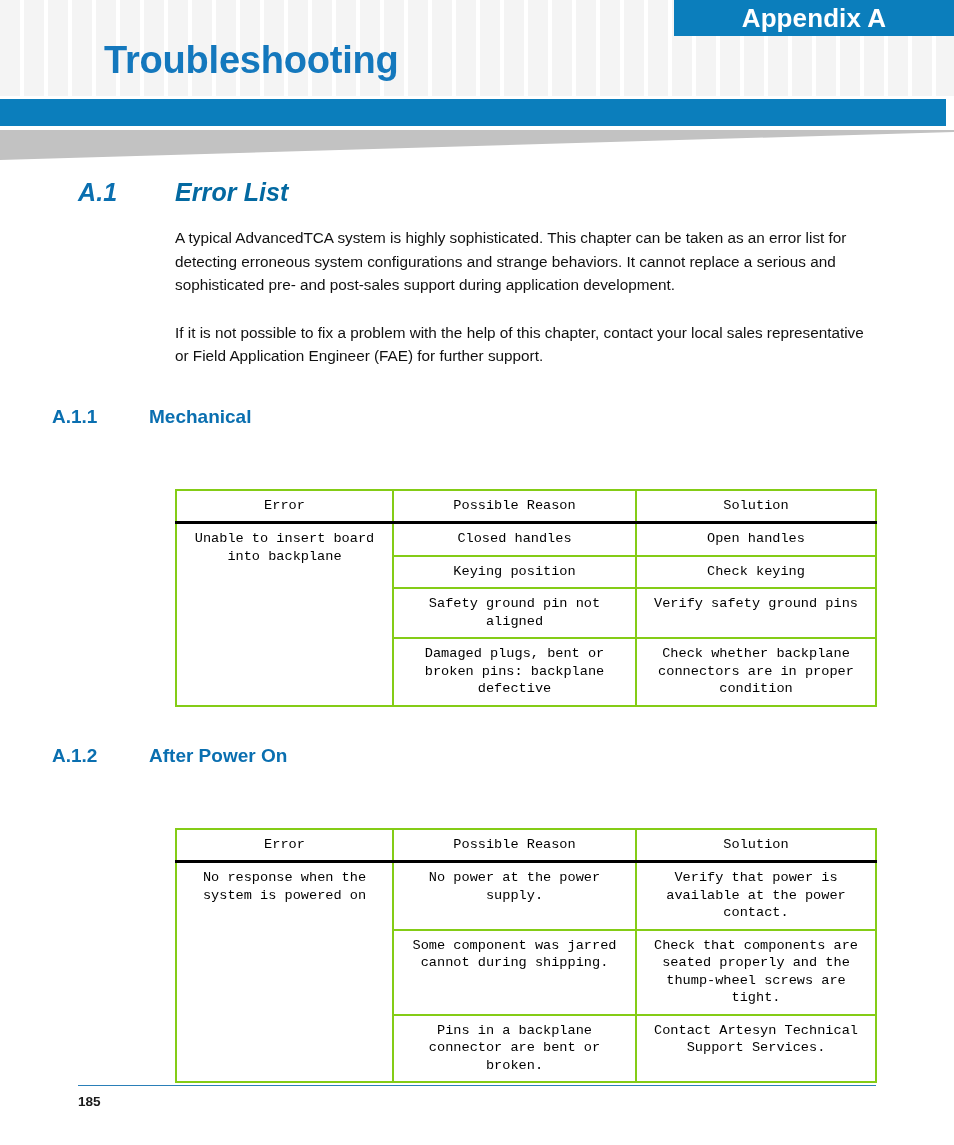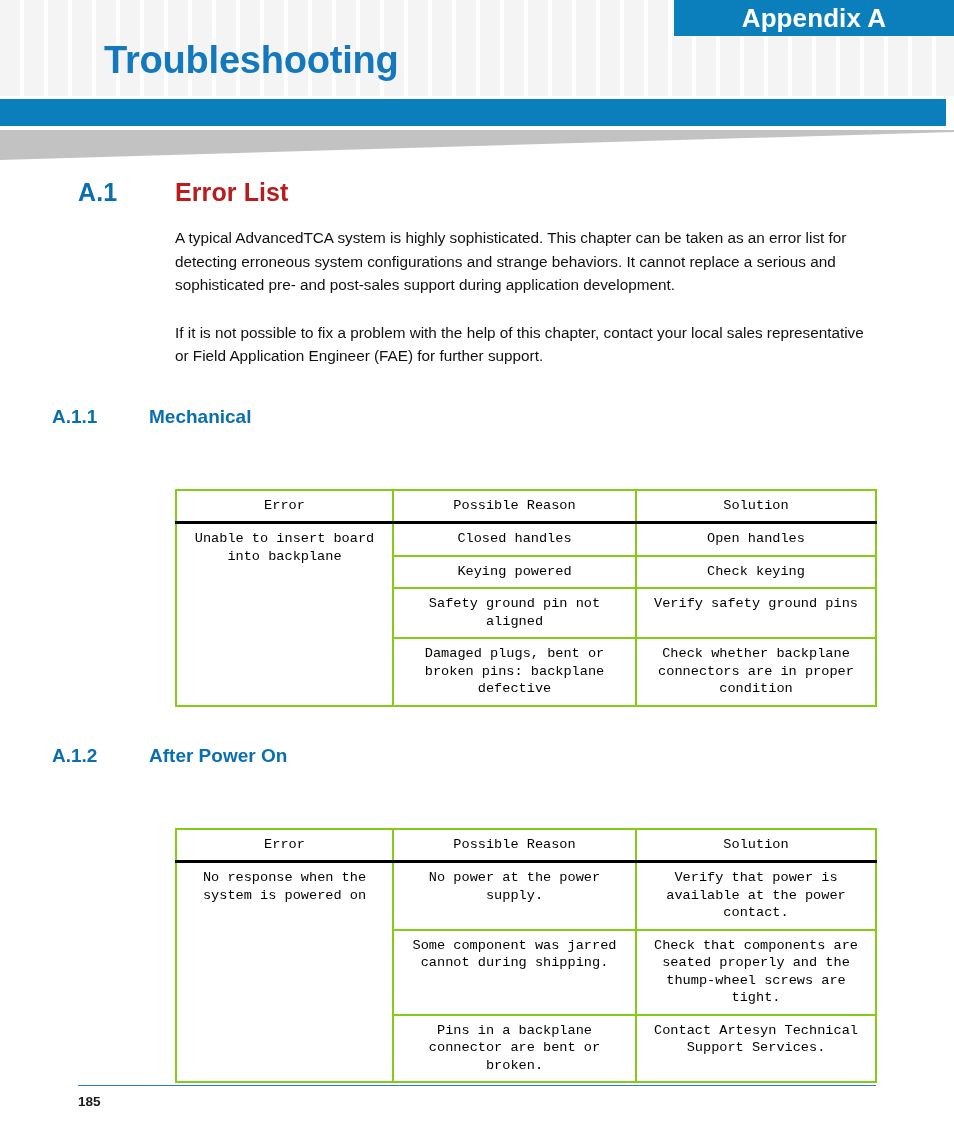--- a/index.html
+++ b/index.html
@@ -86,33 +86,34 @@
     position: absolute;
     left: 0;
     top: 160px;
     width: 954px;
   }
 
   .h1-row {
     display: flex;
     margin: 18px 0 0 78px;
     align-items: flex-start;
+    font-style: italic;
   }
   .h1-num {
     width: 97px;
     flex: 0 0 97px;
     font-size: 25px;
     font-weight: bold;
     color: #0a6fb0;
     letter-spacing: 0.1px;
   }
   .h1-text {
     font-size: 25px;
     font-weight: bold;
-    color: #b91c1c;
+    color: #0369a1;
     letter-spacing: 0.1px;
   }
 
   .h2-row {
     display: flex;
     margin: 0 0 0 52px;
     align-items: baseline;
   }
   .h2-num {
     width: 97px;
@@ -235,21 +236,21 @@
         <th>Solution</th>
       </tr>
     </thead>
     <tbody>
       <tr>
         <td class="rowspan-cell" rowspan="4">Unable to insert board into backplane</td>
         <td>Closed handles</td>
         <td>Open handles</td>
       </tr>
       <tr>
-        <td>Keying powered</td>
+        <td>Keying position</td>
         <td>Check keying</td>
       </tr>
       <tr>
         <td>Safety ground pin not aligned</td>
         <td>Verify safety ground pins</td>
       </tr>
       <tr>
         <td>Damaged plugs, bent or broken pins: backplane defective</td>
         <td>Check whether backplane connectors are in proper condition</td>
       </tr>

